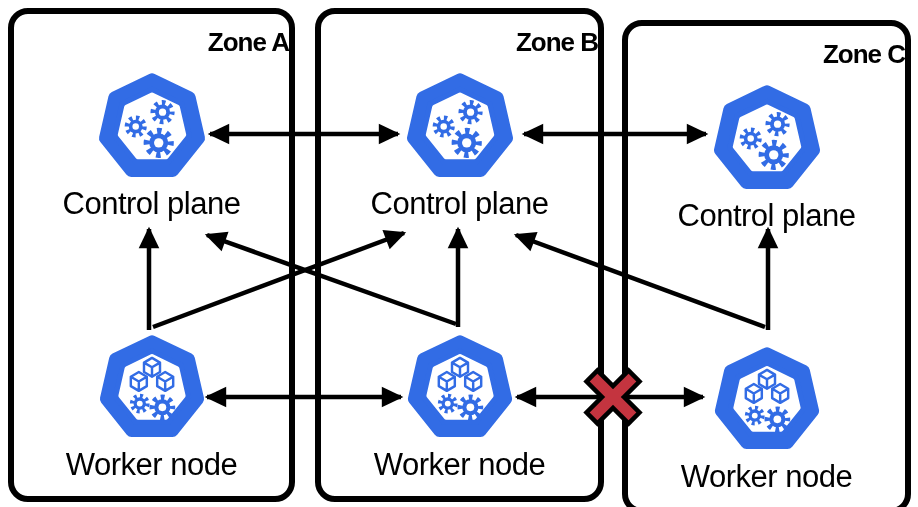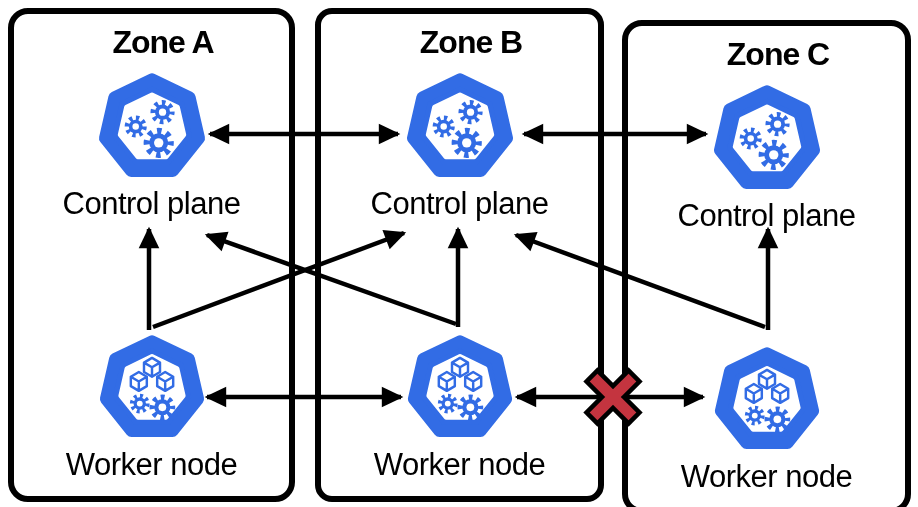--- a/index.html
+++ b/index.html
@@ -17,26 +17,26 @@
     background:var(--color-background);
     overflow:hidden;
   }
   .zone{
     position:absolute;top:8px;height:494px;
     border:6px solid var(--color-line);
     border-radius:20px;
     background:var(--color-background);
   }
   .zone-a{left:8px;width:287px;}
-  .zone-b{left:315px;width:289px;border-radius:17px;}
+  .zone-b{left:315px;width:289px;}
   .zone-c{left:622px;width:289px;margin-top:12px;}
   .zone-title{
     position:absolute;top:6px;left:0;right:0;
-    text-align:center;
-    font-size:32px;font-weight:700;letter-spacing:-1px;
+    text-align:right;
+    font-size:26px;font-weight:700;letter-spacing:-1px;
     line-height:44px;
     color:var(--color-line);
     padding-left:23px;
   }
   .kube-icon{
     position:absolute;left:50%;transform:translateX(-50%);
     display:block;
   }
   .cp-icon{top:56px;width:115px;height:115px;}
   .worker-icon{top:318px;width:113px;height:113px;}

